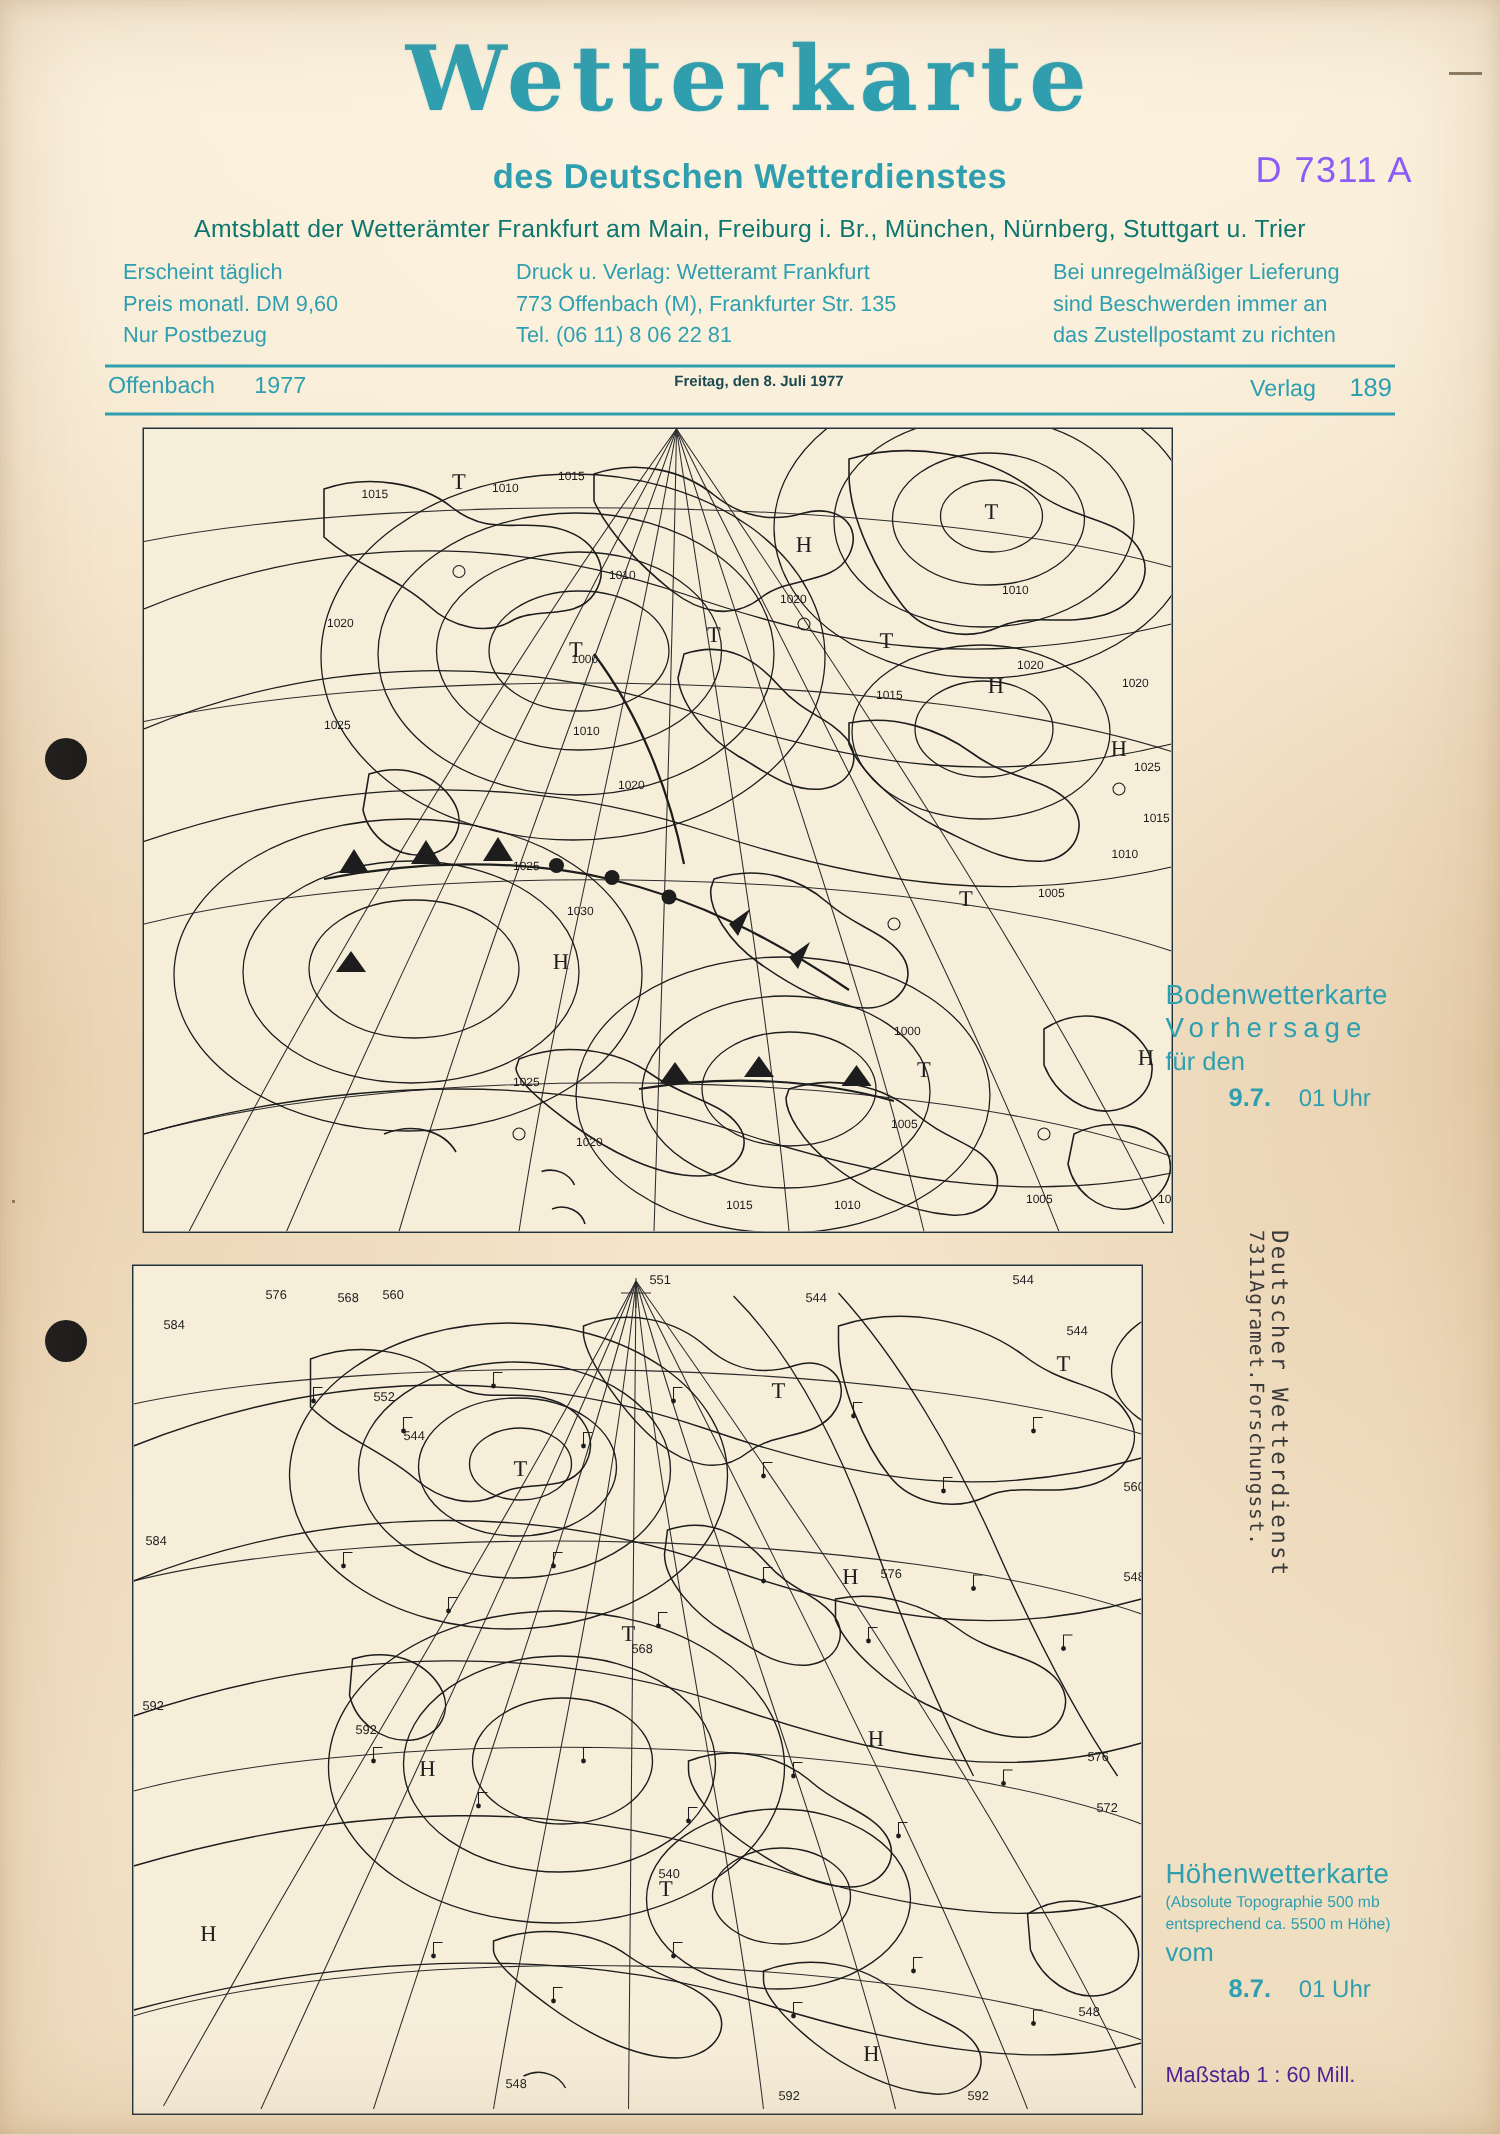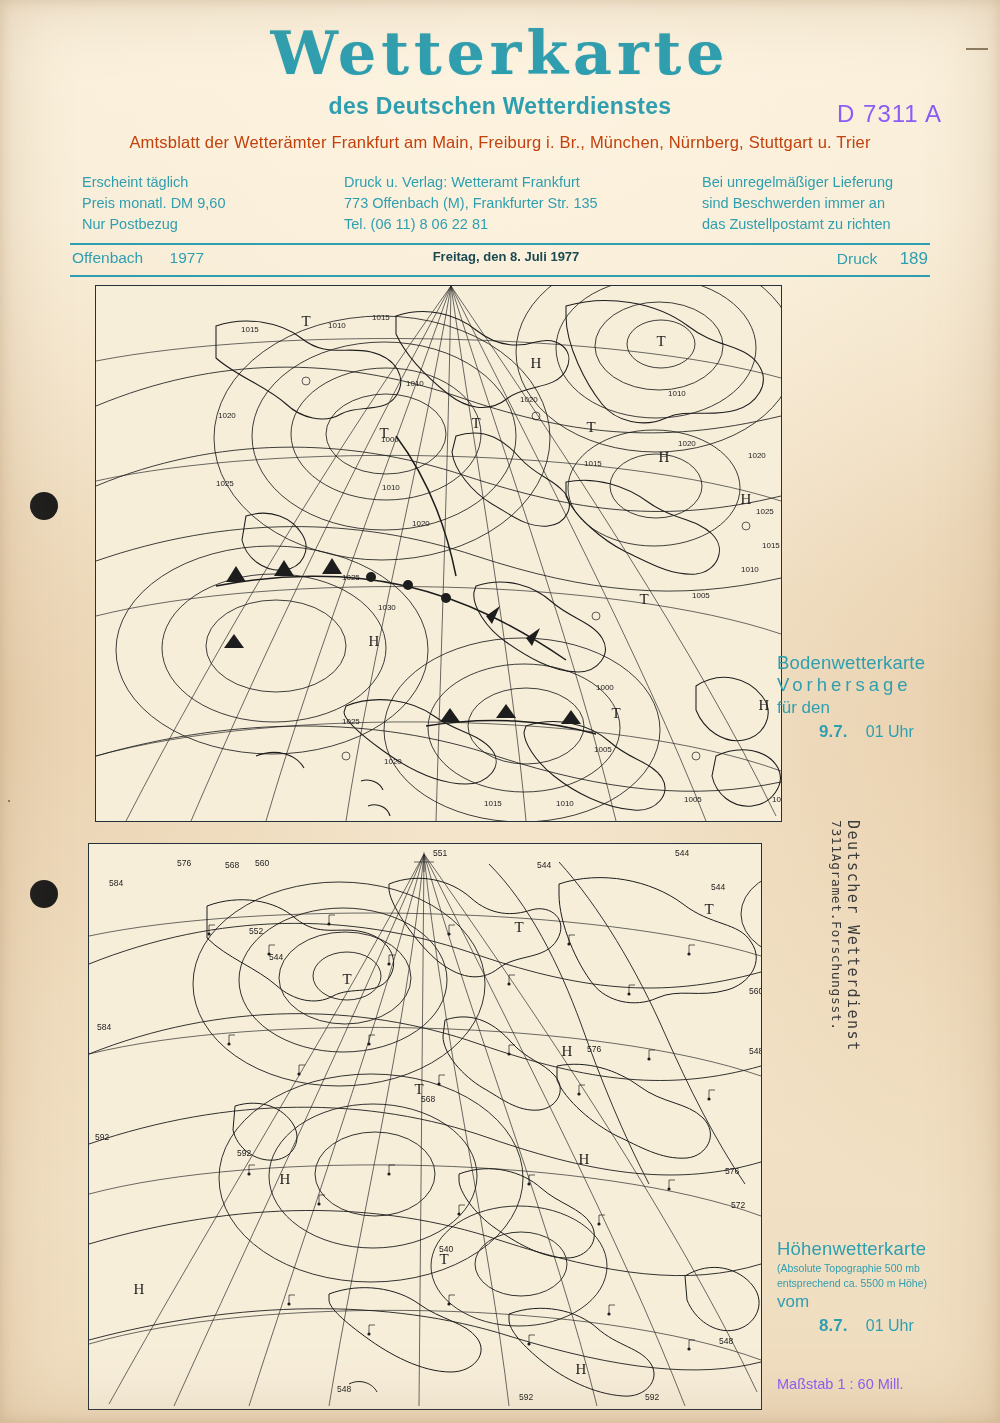--- a/index.html
+++ b/index.html
@@ -31,43 +31,43 @@
   .wk-title{
     font-family:"DejaVu Serif", serif;
     font-weight:bold;
     font-size:60px;
     letter-spacing:5px;
     color:#2f9fb0;
     line-height:1.05;
     text-shadow:0 0 1px rgba(47,159,176,0.5);
   }
   .wk-sub{
-    font-size:23px;font-weight:bold;color:#2f9fb0;margin-top:8px;letter-spacing:0.3px;
+    font-size:23px;font-weight:bold;color:#2f9fb0;margin-top:19px;letter-spacing:0.3px;
   }
   .wk-code{
     position:absolute;right:-12px;top:78px;font-size:24px;color:#8b5cf6;letter-spacing:1px;
   }
   .wk-offices{
-    margin-top:13px;font-size:16.5px;color:#c2410c;letter-spacing:0.2px;white-space:nowrap;
+    margin-top:13px;font-size:16.5px;color:#0f766e;letter-spacing:0.2px;white-space:nowrap;
   }
 
   
   .infocols{position:absolute;left:82px;top:172px;width:836px;height:62px;color:#2f9fb0;font-size:14.5px;line-height:1.45;}
   .col-a{position:absolute;left:0;top:0;width:250px;}
   .col-b{position:absolute;left:262px;top:0;width:300px;}
   .col-c{position:absolute;left:620px;top:0;width:300px;text-align:left;}
 
   .rule{position:absolute;left:70px;width:860px;height:2px;background:#2f9fb0;}
   .rule.r1{top:243px;}
   .rule.r2{top:275px;}
 
   .issueline{position:absolute;left:72px;top:249px;width:856px;height:24px;color:#2f9fb0;font-size:15.5px;}
   .iss-left{position:absolute;left:0;top:0;}
   .iss-left .yr{margin-left:22px;}
-  .iss-mid{position:absolute;left:12px;right:0;text-align:center;font-weight:bold;color:#1b4a52;font-size:13px;}
+  .iss-mid{position:absolute;left:12px;right:0;text-align:center;font-weight:bold;color:#1b4a52;font-size:10px;}
   .iss-right{position:absolute;right:0;top:0;}
   .iss-right .num{margin-left:18px;font-size:17px;}
 
   
   .map{
     position:absolute;background:#f7eeda;border:1.6px solid #22313a;overflow:hidden;
   }
   #map-surface{left:95px;top:285px;width:685px;height:535px;}
   #map-upper{left:88px;top:843px;width:672px;height:565px;}
   .map svg{display:block;width:100%;height:100%;}
@@ -75,21 +75,21 @@
   
   .cap{position:absolute;color:#2f9fb0;}
   #caption-surface{left:777px;top:652px;width:215px;}
   #caption-upper{left:777px;top:1210px;width:218px;margin-top:28px;}
   .cap .l1{font-size:18.5px;letter-spacing:0.2px;}
   .cap .l2{font-size:18.5px;letter-spacing:4px;}
   .cap .l3{font-size:17px;margin-top:2px;}
   .cap .l4{font-size:17px;font-weight:bold;margin-top:4px;margin-left:42px;display:inline-block;}
   .cap .l5{font-size:16px;margin-left:14px;}
   .cap .small{font-size:10.5px;line-height:1.25;margin-top:2px;}
-  #scale-note{position:absolute;left:777px;top:1376px;font-size:14.5px;color:#8b5cf6;}
+  #scale-note{position:absolute;left:777px;top:1376px;font-size:14.5px;color:#4c1d95;}
 
   
   .stamp{
     position:absolute;left:862px;top:820px;width:300px;
     transform:rotate(90deg);transform-origin:0 0;
     font-family:"DejaVu Sans Mono", monospace;
     font-size:15px;color:#3a3a3a;letter-spacing:1.5px;white-space:nowrap;
   }
   .stamp .s2{position:absolute;left:0;top:18px;font-size:13px;letter-spacing:0.6px;}
 
@@ -136,21 +136,21 @@
   <div class="rule r1"></div>
   <div class="rule r2"></div>
 
   <div class="issueline">
     <div class="iss-left">
       <span>Offenbach</span>
       <span class="yr">1977</span>
     </div>
     <div class="iss-mid">Freitag, den 8. Juli 1977</div>
     <div class="iss-right">
-      <span>Druck</span>
+      <span>Verlag</span>
       <span class="num">189</span>
     </div>
   </div>
 
   <div class="map" id="map-surface">
     <svg viewBox="0 0 685 535" xmlns="http://www.w3.org/2000/svg">
       <rect x="0" y="0" width="685" height="535" fill="#f7eeda"></rect>
       <g stroke="#2c2c2c" fill="none" stroke-width="0.7">
 
         <path d="M30 535 C 120 360 240 160 355 0"></path>

